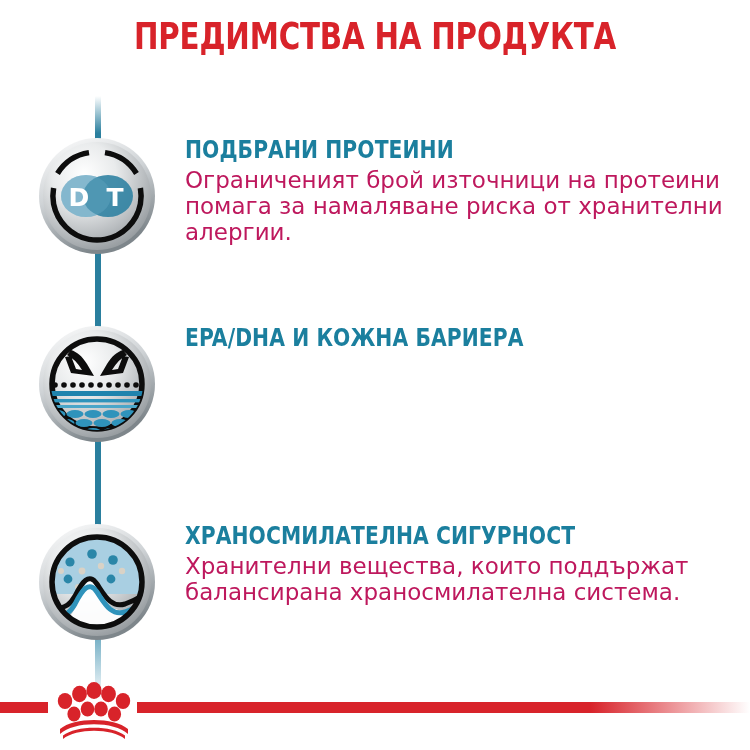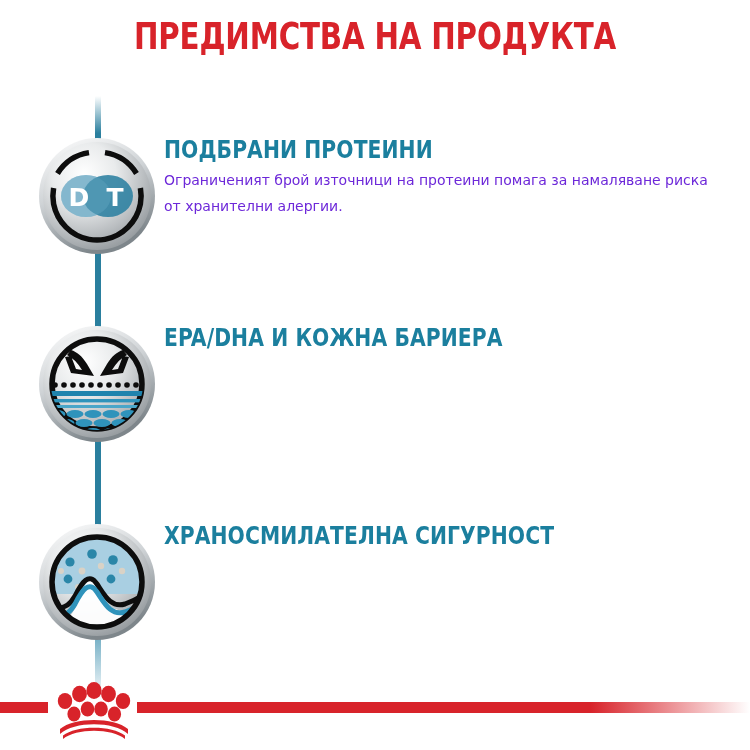--- a/index.html
+++ b/index.html
@@ -50,35 +50,35 @@
   .row-2{top:324px;}
   .row-3{top:522px;}
 
   .icon-wrap{
     position:absolute;left:37px;top:0;
     width:120px;height:120px;
     z-index:2;
   }
   .icon-wrap svg{display:block;}
 
-  .copy{position:absolute;left:164px;top:0;width:560px;}
+  .copy{position:absolute;left:185px;top:0;width:560px;}
   .benefit-head{
     color:#1b7f9e;
     font-family:"DejaVu Sans Condensed","Liberation Sans Narrow","Liberation Sans",sans-serif;
     font-weight:bold;
     font-size:24px;
     letter-spacing:0.1px;
     margin:0 0 3px 0;
     transform:scaleX(0.94);
     transform-origin:left center;
     white-space:nowrap;
   }
   .benefit-body{
-    color:#6d28d9;
-    font-size:14px;
+    color:#be185d;
+    font-size:23px;
     line-height:26px;
     margin:0;
     max-width:548px;
     font-weight:400;
   }
 
   
   .footer{position:absolute;left:0;bottom:0;width:750px;height:95px;}
   .footer-rule-left{
     position:absolute;left:0;top:47px;width:48px;height:11px;background:#d8232a;
@@ -255,20 +255,21 @@
           <path d="M18,105 C28,100 36,96 44,72 C50,55 58,52 62,66 C68,86 78,92 100,86 L104,108 L18,108 Z" fill="#ffffff" opacity="0.95"></path>
 
           <path d="M14,90 C24,84 30,88 38,74 C45,60 52,50 60,62 C68,74 74,86 88,82 C96,79 102,76 108,72" fill="none" stroke="#0d0d0d" stroke-width="5" stroke-linecap="round"></path>
           <path d="M14,98 C24,92 30,96 38,82 C45,68 52,58 60,70 C68,82 74,94 88,90 C96,87 102,84 108,80" fill="none" stroke="#2f93bb" stroke-width="5" stroke-linecap="round"></path>
         </g>
         <circle cx="60" cy="60" r="45" fill="none" stroke="#0d0d0d" stroke-width="5.5"></circle>
       </svg>
     </div>
     <div class="copy">
       <p class="benefit-head">ХРАНОСМИЛАТЕЛНА СИГУРНОСТ</p>
+      <p class="benefit-body">Хранителни вещества, които поддържат балансирана храносмилателна система.</p>
     </div>
   </div>
 
   <div class="footer">
     <div class="footer-rule-left"></div>
     <div class="footer-rule-right"></div>
     <div class="crown">
       <svg width="92" height="62" viewBox="0 0 92 62">
         <g fill="#d8232a">
           <ellipse cx="17" cy="22" rx="7.2" ry="8"></ellipse>

